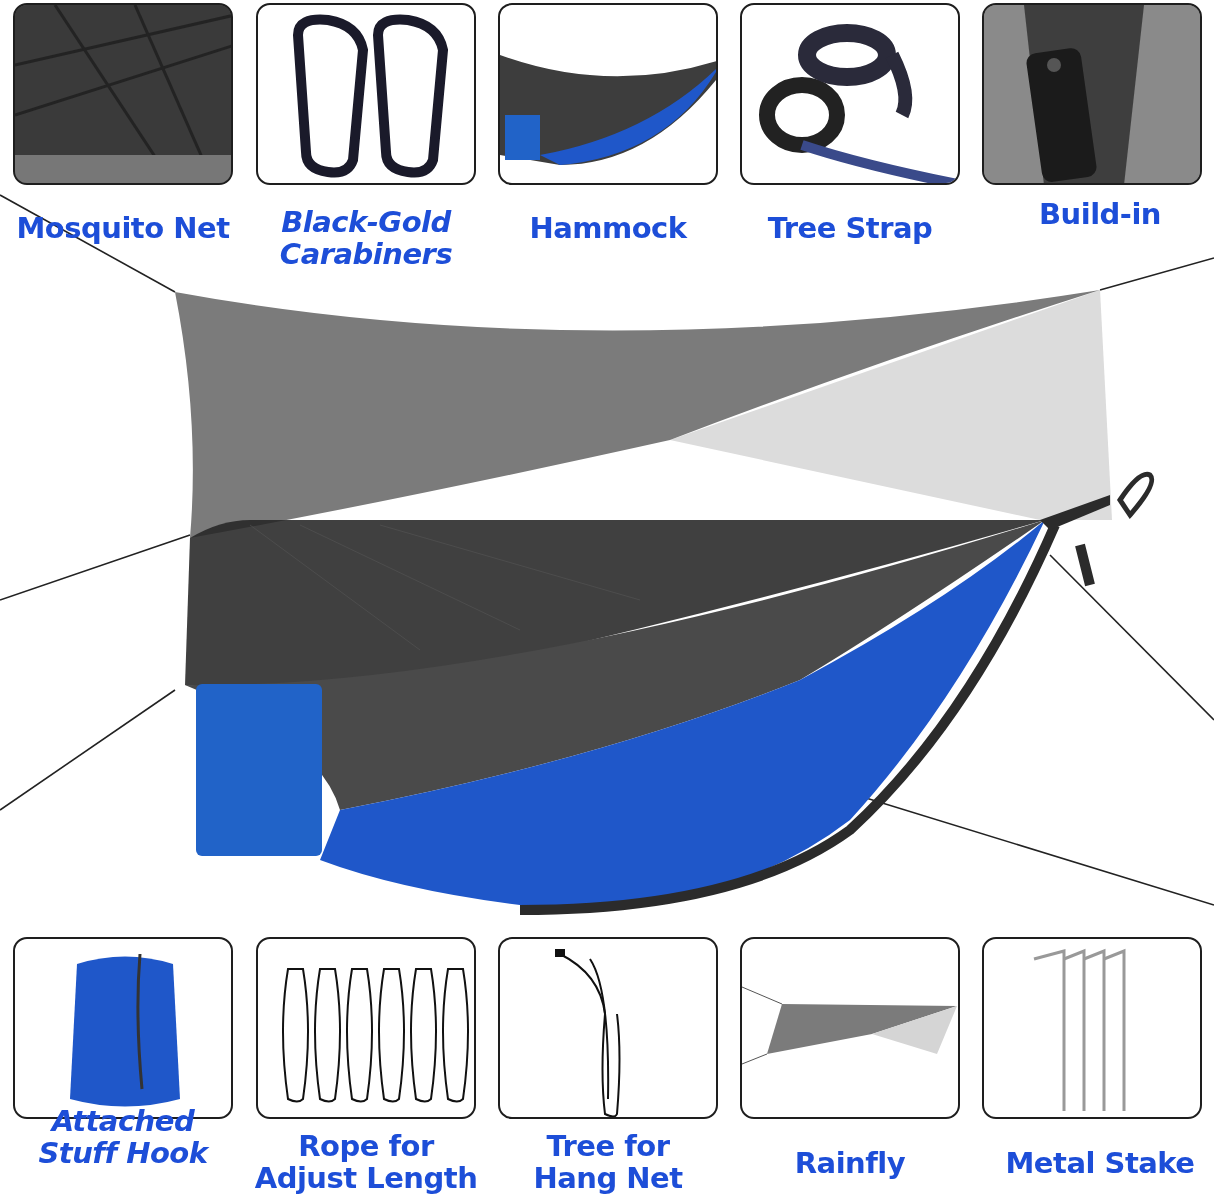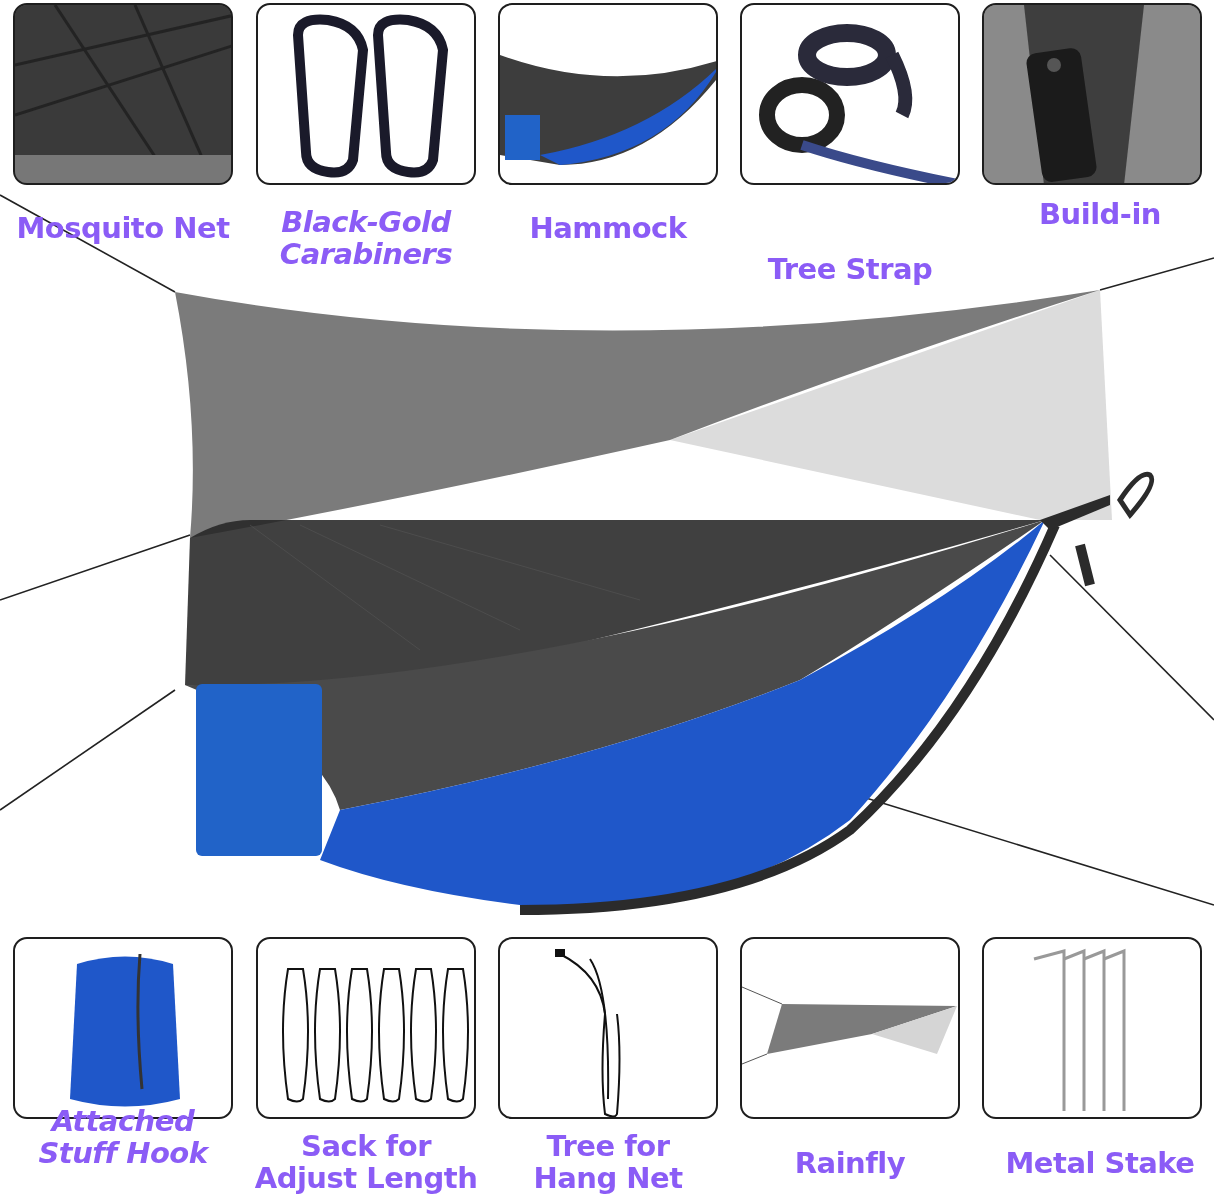--- a/index.html
+++ b/index.html
@@ -1,18 +1,18 @@
 <!DOCTYPE html>
 <html><head>
 <meta charset="utf-8">
 <style>
   html, body { margin:0; padding:0; background:#ffffff; }
   body { width:1214px; height:1202px; position:relative; overflow:hidden; font-family:"DejaVu Sans", sans-serif; }
   .tile { position:absolute; width:220px; height:182px; border:2px solid #1e1e1e; border-radius:14px; overflow:hidden; background:#fff; box-sizing:border-box; }
-  .label { position:absolute; width:240px; text-align:center; color:#8b5cf6; font-weight:bold; font-size:29px; line-height:32px; letter-spacing:-0.5px; }
+  .label { position:absolute; width:240px; text-align:center; color:#1d4ed8; font-weight:bold; font-size:29px; line-height:32px; letter-spacing:-0.5px; }
   svg { display:block; }
   #scene { position:absolute; left:0; top:0; }
 </style>
 </head>
 <body>
 
 <svg id="scene" width="1214" height="1202" viewBox="0 0 1214 1202">
 
   <g stroke="#222" stroke-width="1.6" fill="none">
     <line x1="0" y1="195" x2="175" y2="292"></line>
@@ -84,21 +84,21 @@
     <rect width="220" height="182" fill="#8a8a8a"></rect>
     <path d="M40,0 L160,0 L140,180 L60,180 Z" fill="#2a2a2a" opacity="0.8"></path>
     <rect x="50" y="45" width="55" height="130" rx="10" fill="#1b1b1b" transform="rotate(-8 78 110)"></rect>
     <circle cx="70" cy="60" r="7" fill="#555"></circle>
   </svg>
 </div>
 
 <div class="label" style="left:3px;top:212px;">Mosquito Net</div>
 <div class="label" style="left:246px;top:206px;font-style:italic;"><span>Black-Gold</span><br><span>Carabiners</span></div>
 <div class="label" style="left:488px;top:212px;">Hammock</div>
-<div class="label" style="left:730px;top:212px;margin-top:41px;">Tree Strap</div>
+<div class="label" style="left:730px;top:212px;">Tree Strap</div>
 <div class="label" style="left:980px;top:198px;"><span>Build-in</span><br></div>
 
 <div class="tile" style="left:13px;top:937px;">
   <svg width="220" height="182">
     <path d="M62,25 Q110,10 158,25 L165,160 Q110,175 55,160 Z" fill="#1f57c9"></path>
     <path d="M125,15 q-5,60 2,135" stroke="#333" stroke-width="3" fill="none"></path>
   </svg>
 </div>
 <div class="tile" style="left:256px;top:937px;">
   <svg width="220" height="182">
@@ -134,16 +134,16 @@
     <g stroke="#999" stroke-width="3" fill="none">
       <path d="M50,20 l30,-8 v160"></path>
         <path d="M80,20 l20,-8 v160"></path>
         <path d="M100,20 l20,-8 v160"></path>
         <path d="M120,20 l20,-8 v160"></path>
     </g>
   </svg>
 </div>
 
 <div class="label" style="left:3px;top:1105px;font-style:italic;"><span>Attached</span><br><span>Stuff Hook</span></div>
-<div class="label" style="left:246px;top:1130px;"><span>Sack for</span><br><span>Adjust Length</span></div>
+<div class="label" style="left:246px;top:1130px;"><span>Rope for</span><br><span>Adjust Length</span></div>
 <div class="label" style="left:488px;top:1130px;"><span>Tree for</span><br><span>Hang Net</span></div>
 <div class="label" style="left:730px;top:1147px;">Rainfly</div>
 <div class="label" style="left:980px;top:1147px;">Metal Stake</div>
 
 </body></html>

